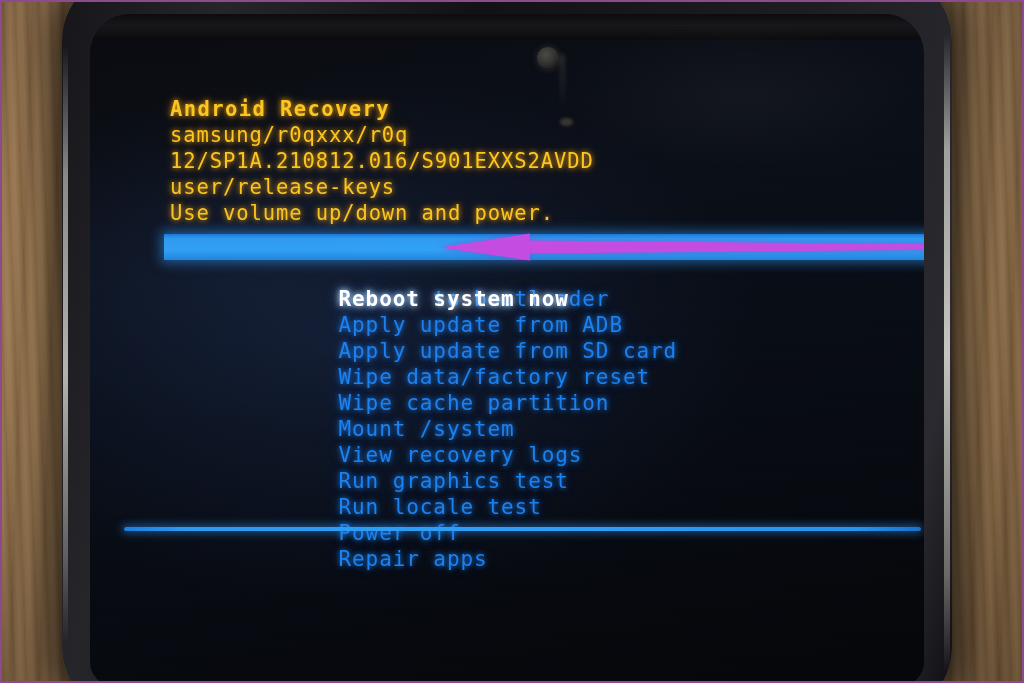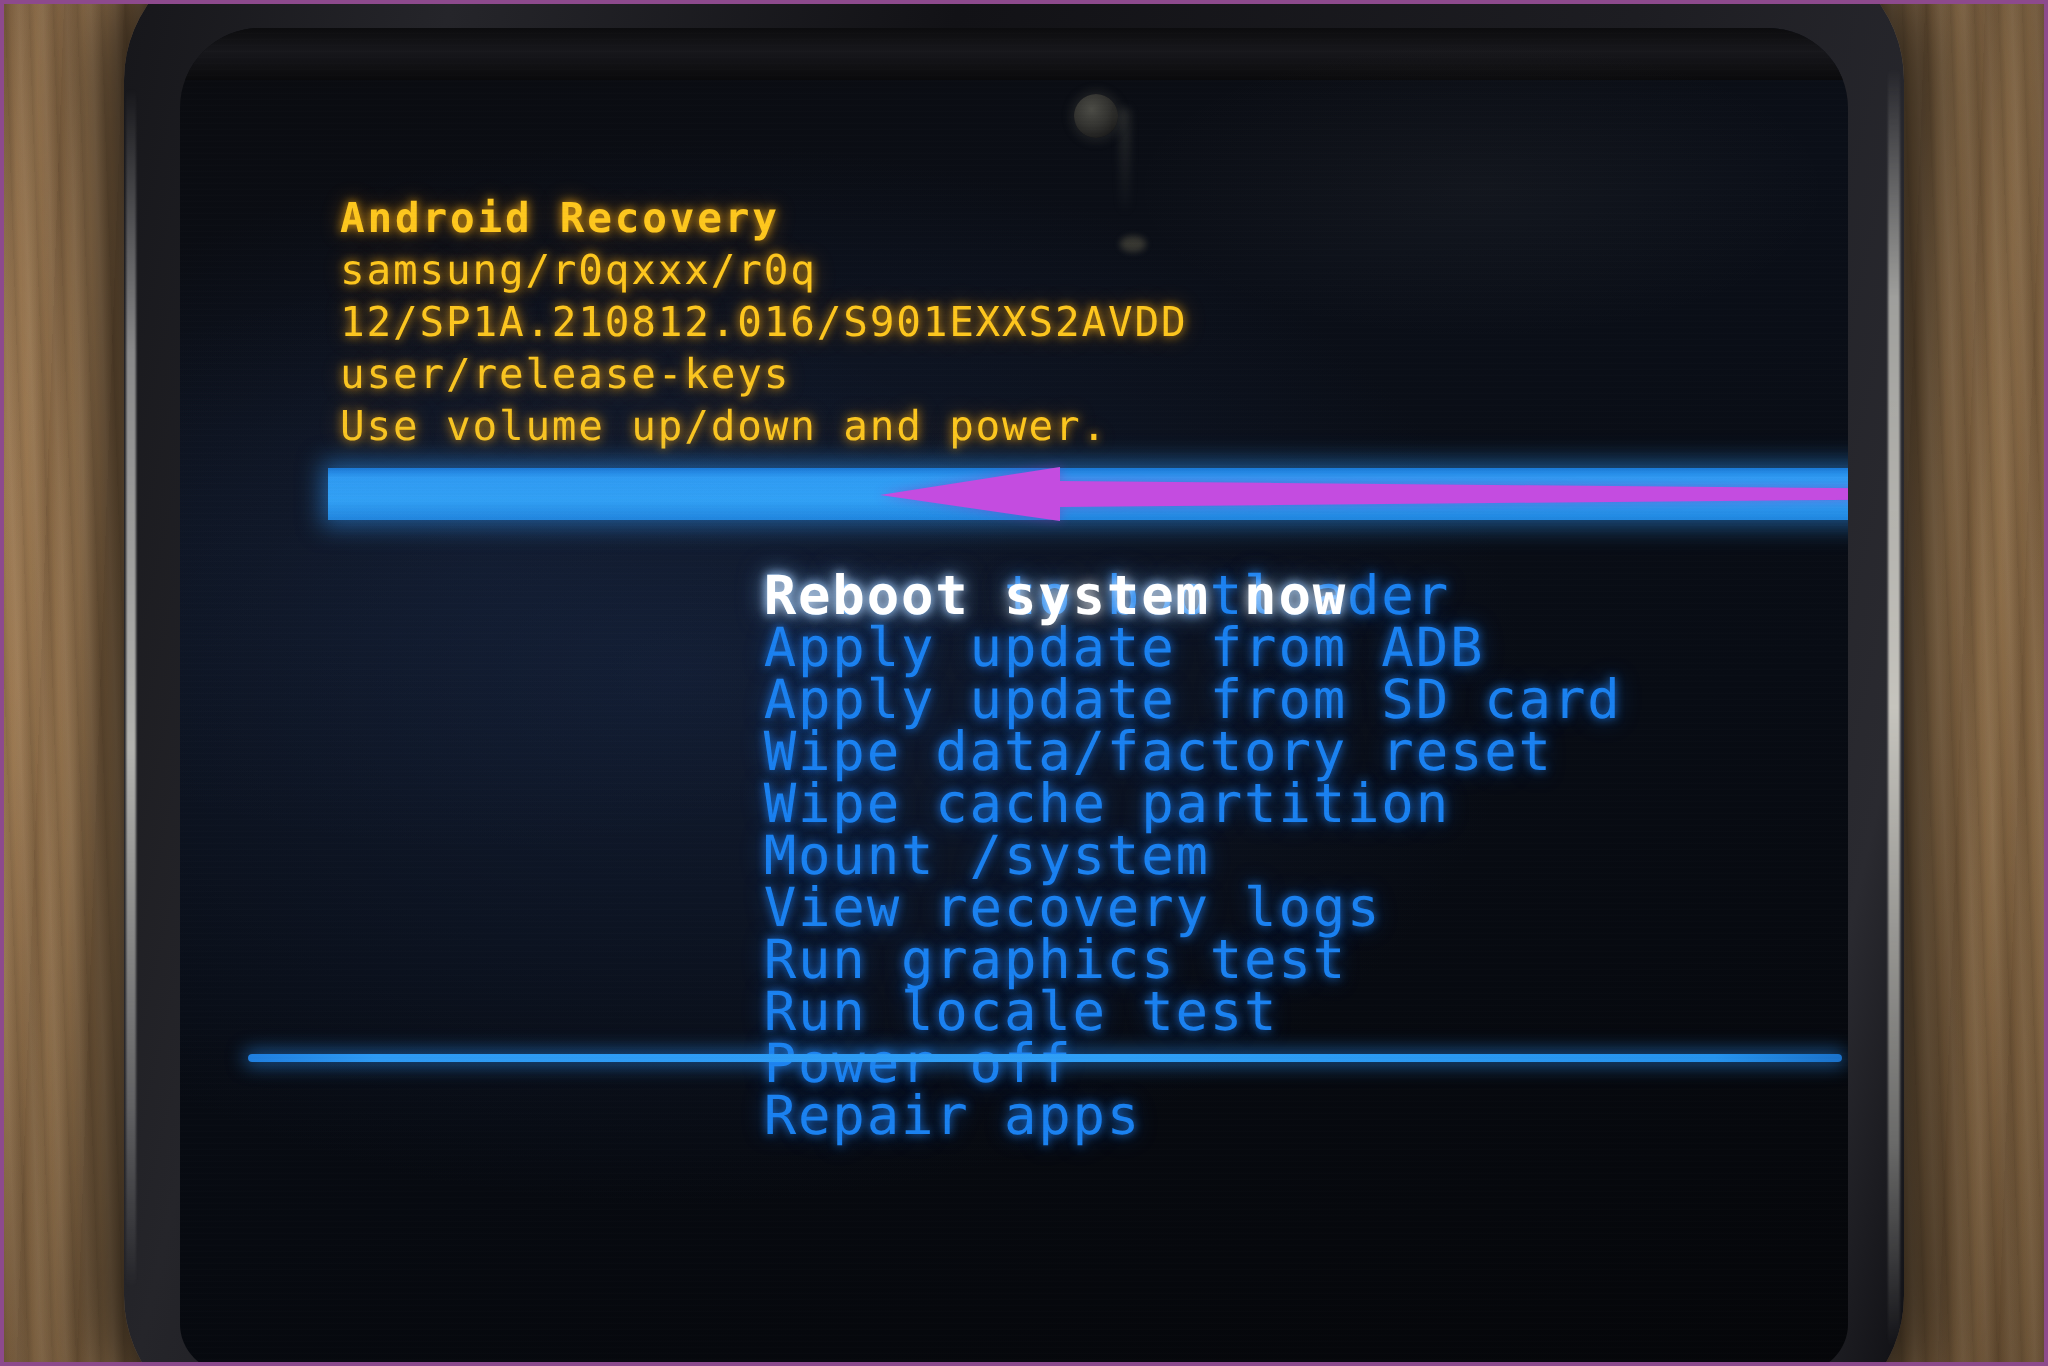--- a/index.html
+++ b/index.html
@@ -127,21 +127,21 @@
   }
   .hdr-line.bold { font-weight:bold; letter-spacing:1.4px; }
 
   #menu { margin-top:8px; }
 
   .menu-row {
     position:relative;
     height:26px;
     line-height:26px;
     white-space:pre;
-    font-size:27px;
+    font-size:21px;
     letter-spacing:0.9px;
     color:#1a82f2;
     text-shadow:0 0 5px rgba(30,130,245,0.85), 0 0 12px rgba(20,110,240,0.45);
     padding-left:6px;
   }
 
   
   .menu-row.selected {
     color:#ffffff;
     text-shadow:0 0 6px rgba(255,255,255,0.75), 0 0 14px rgba(180,225,255,0.5);

